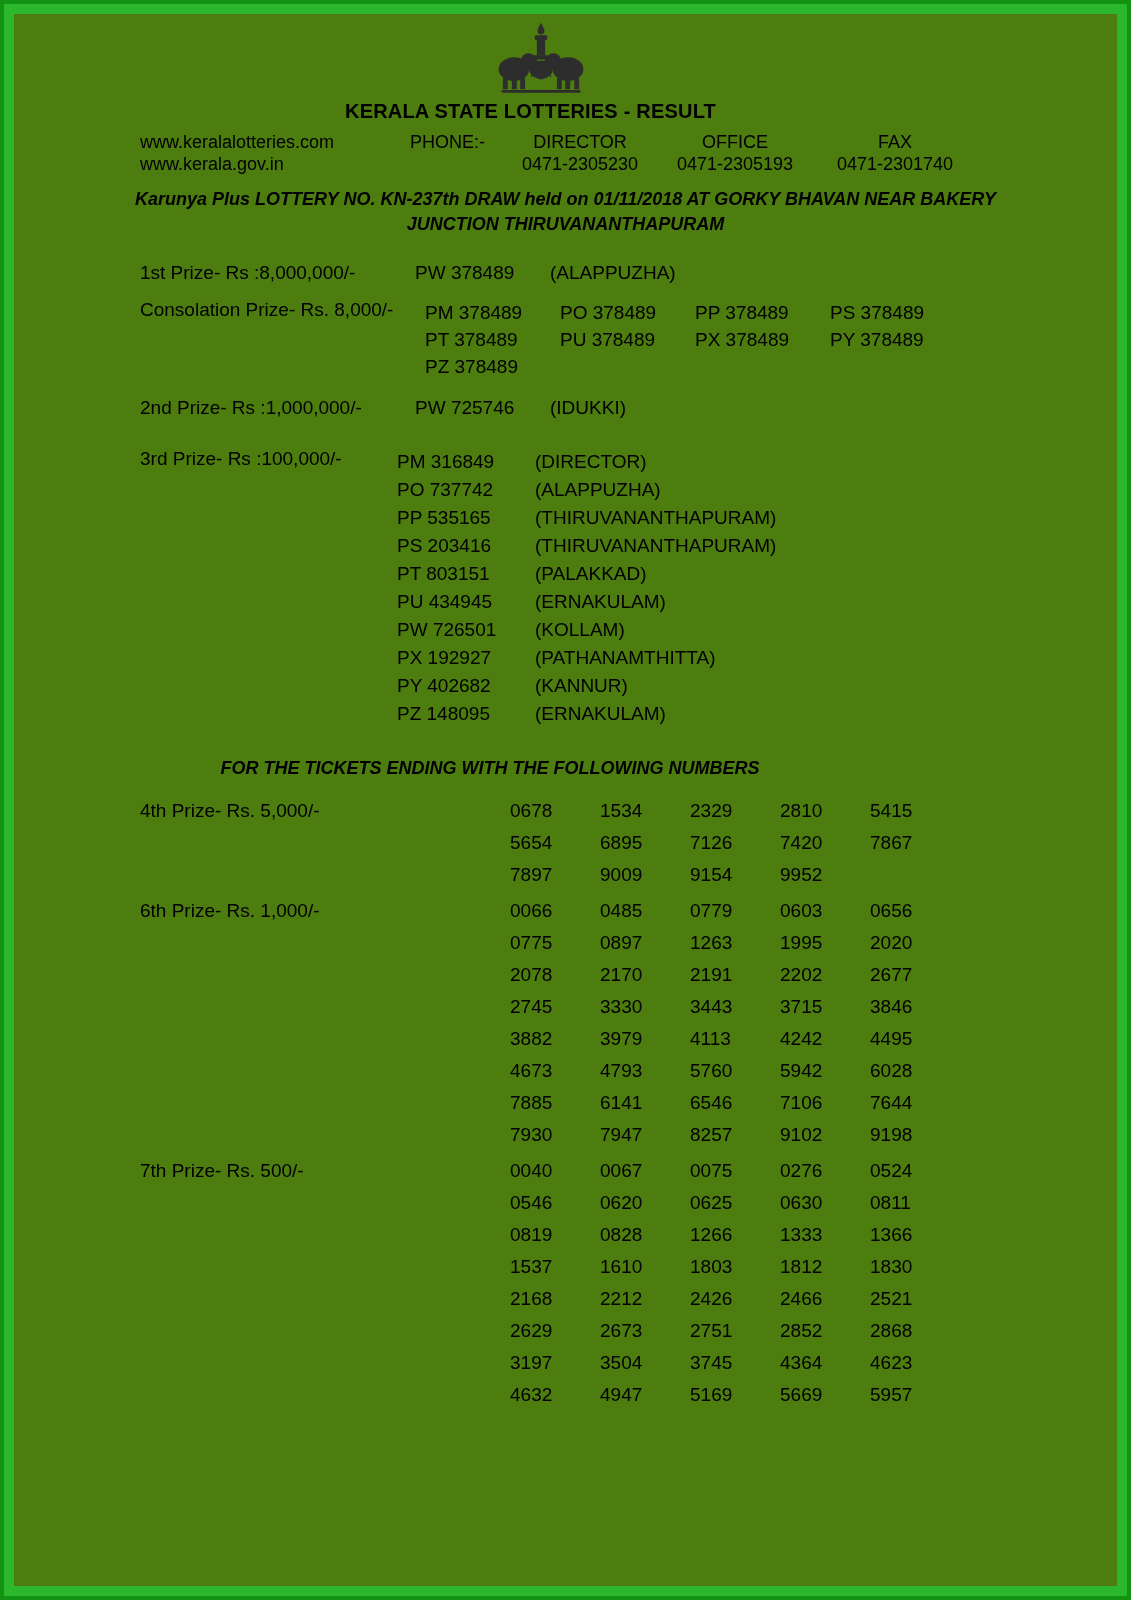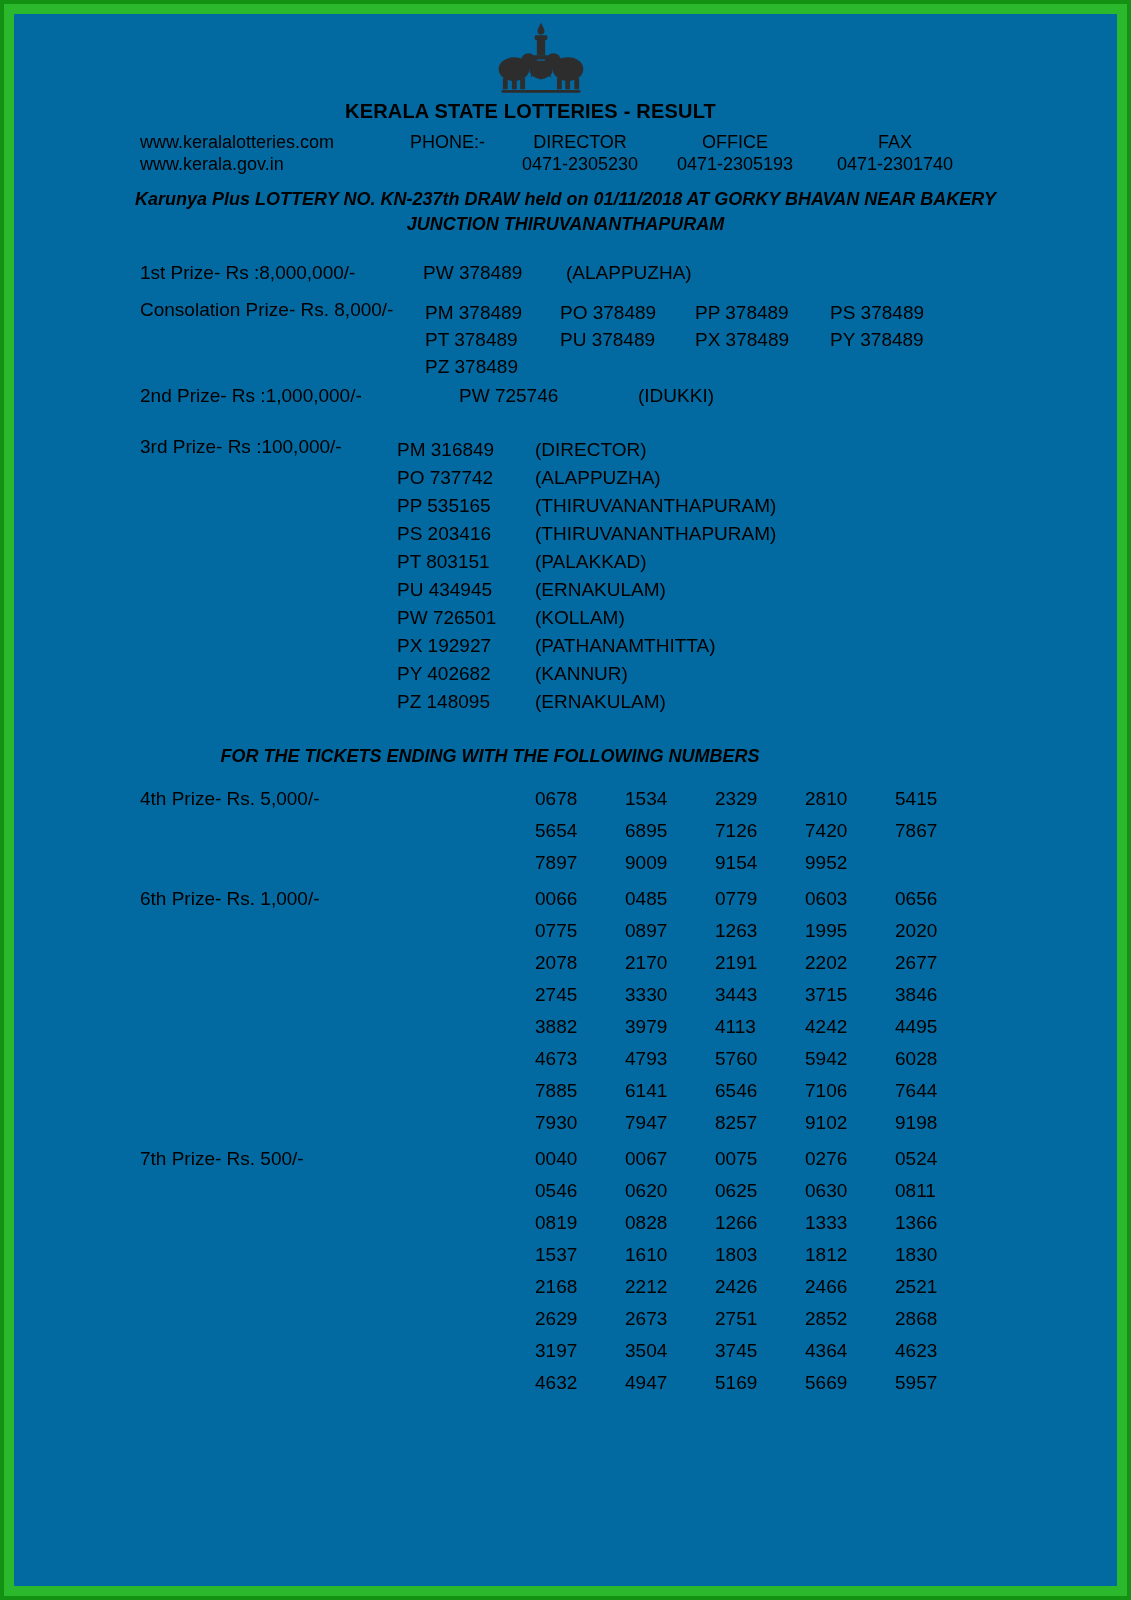--- a/index.html
+++ b/index.html
@@ -1,21 +1,21 @@
 <!DOCTYPE html>
 <html><head>
 <meta charset="utf-8">
 <style>
   html, body { margin: 0; padding: 0; background: #ffffff; }
   .page {
     width: 1131px;
     height: 1600px;
     box-sizing: border-box;
     border: 4px solid #129112;
-    background: #0369a1;
+    background: #4d7c0f;
     font-family: "Liberation Sans", sans-serif;
     color: #000;
   }
   .page-inner {
     width: 100%;
     height: 100%;
     box-sizing: border-box;
     border: 10px solid #2cb82c;
     overflow: hidden;
   }
@@ -47,22 +47,22 @@
     font-weight: bold;
     font-style: italic;
     text-align: center;
     max-width: 900px;
     margin: 12px auto 0 auto;
     line-height: 25px;
   }
   .content { padding: 0 30px 0 126px; font-size: 19px; }
 
   .prize-row { display: flex; align-items: baseline; line-height: 24px; }
-  .prize-row.first  { margin-top: 24px; gap: 8px; }
-  .prize-row.second { margin-top: 4px; gap: 44px; }
+  .prize-row.first  { margin-top: 24px; }
+  .prize-row.second { margin-top: 16px; }
   .plabel { width: 275px; flex: none; }
   .pticket { width: 135px; flex: none; }
 
   .cons-block { display: flex; margin-top: 14px; }
   .cons-label { width: 285px; }
   .cons-rows { line-height: 27px; }
   .cons-ticket { display: inline-block; width: 135px; }
 
   .third-block { display: flex; margin-top: 28px; }
   .third-label { width: 257px; flex: none; }
@@ -74,21 +74,21 @@
     width: 700px;
     text-align: center;
     margin: 30px 0 0 0;
     font-size: 18px;
     font-weight: bold;
     font-style: italic;
   }
   .lower-prizes { margin-top: 16px; }
   .lp-section { display: flex; margin-bottom: 4px; }
   .lp-label { width: 370px; flex: none; line-height: 32px; }
-  .lp-grid { display: grid; grid-template-columns: repeat(5, 90px); line-height: 32px; margin-left: 25px; }
+  .lp-grid { display: grid; grid-template-columns: repeat(5, 90px); line-height: 32px; }
 </style>
 </head>
 <body>
 
 <div class="page">
   <div class="page-inner">
 
     <div class="emblem-wrap">
       <svg width="104" height="74" viewBox="0 0 150 105" aria-label="Kerala state emblem">
         <g fill="#2d2d2d">

